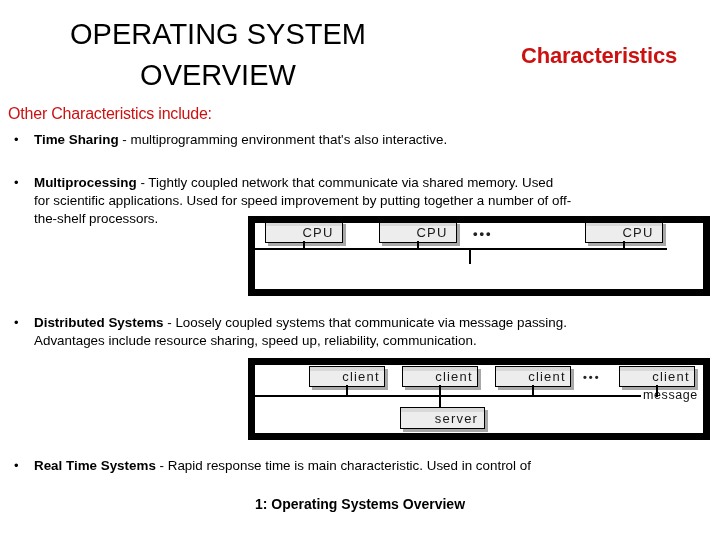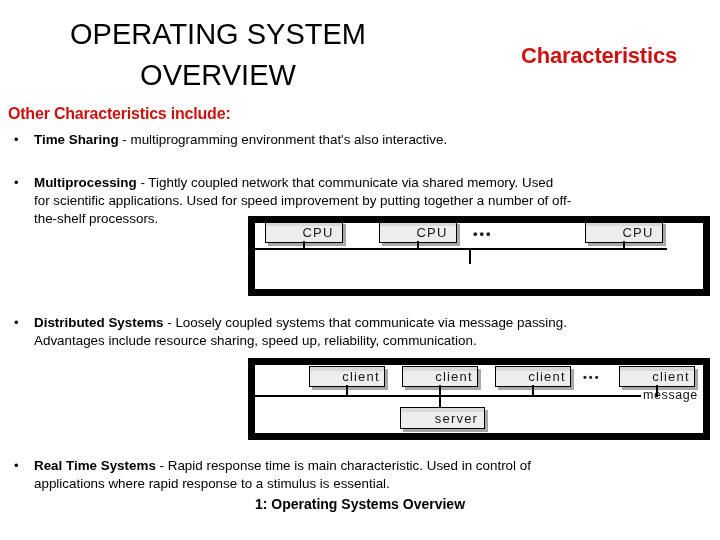--- a/index.html
+++ b/index.html
@@ -41,21 +41,21 @@
     font-weight: bold;
     color: #CC1111;
     letter-spacing: -0.2px;
   }
 
   #section-heading {
     position: absolute;
     left: 8px;
     top: 105px;
     font-size: 16px;
-    font-weight: bold;
+    font-weight: normal;
     color: #CC1111;
     letter-spacing: -0.2px;
   }
 
   
   .bullet {
     position: absolute;
     left: 8px;
     width: 700px;
     font-size: 13.4px;
@@ -248,17 +248,16 @@
   <div class="wire-v" style="left:184px; top:30px; height:14px;"></div>
   <div class="node-box" style="left:145px; top:42px; width:85px; height:22px;">
     <span>server</span>
   </div>
 </div>
 
 <div class="bullet" id="bullet-realtime">
   <span class="dot">•</span>
   <span class="btext">
       <span style="display:block; text-align:justify;"><span class="lead">Real Time Systems</span><span> - Rapid response time is main characteristic.  Used in control of</span></span>
-      <span class="lastline">applications where rapid response to a stimulus is essential.</span>
     </span>
 </div>
 
 <div id="footer-note">1: Operating Systems Overview</div>
 
 </body></html>

